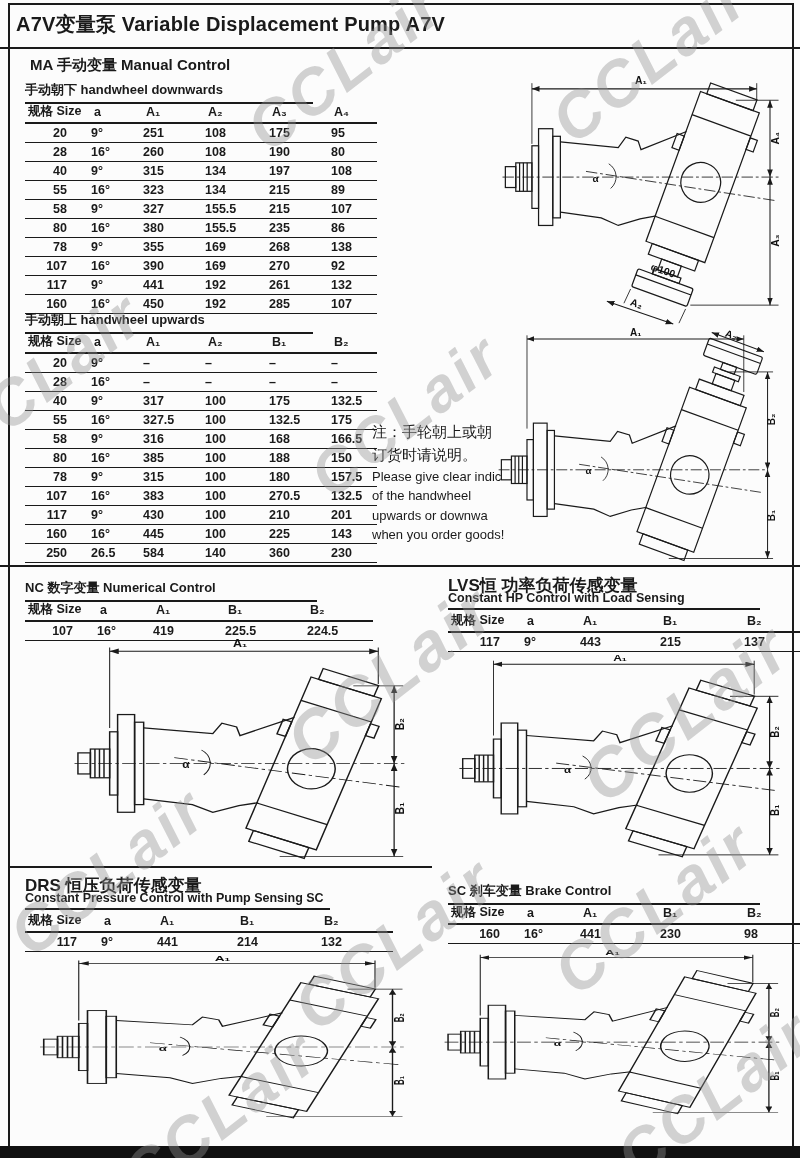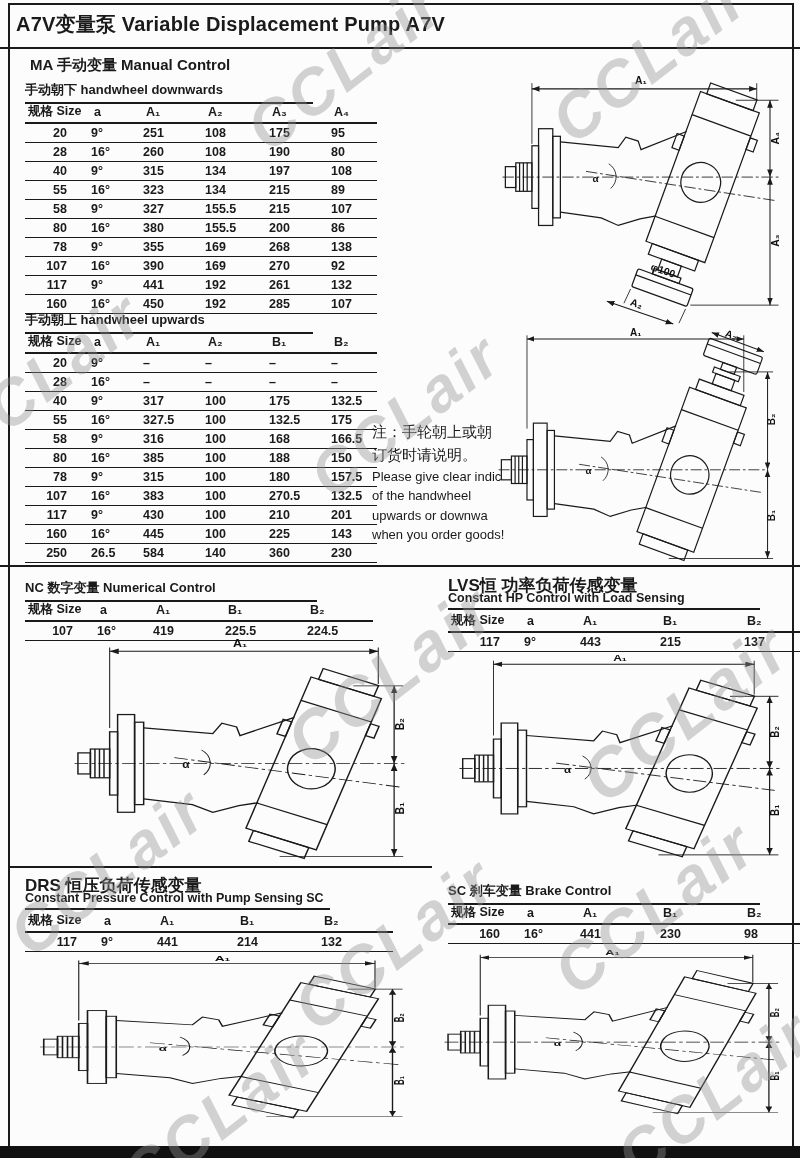--- a/index.html
+++ b/index.html
@@ -155,21 +155,21 @@
           <td>327</td>
           <td>155.5</td>
           <td>215</td>
           <td>107</td>
         </tr>
         <tr>
           <td>80</td>
           <td>16°</td>
           <td>380</td>
           <td>155.5</td>
-          <td>200</td>
+          <td>235</td>
           <td>86</td>
         </tr>
         <tr>
           <td>78</td>
           <td>9°</td>
           <td>355</td>
           <td>169</td>
           <td>268</td>
           <td>138</td>
         </tr>

